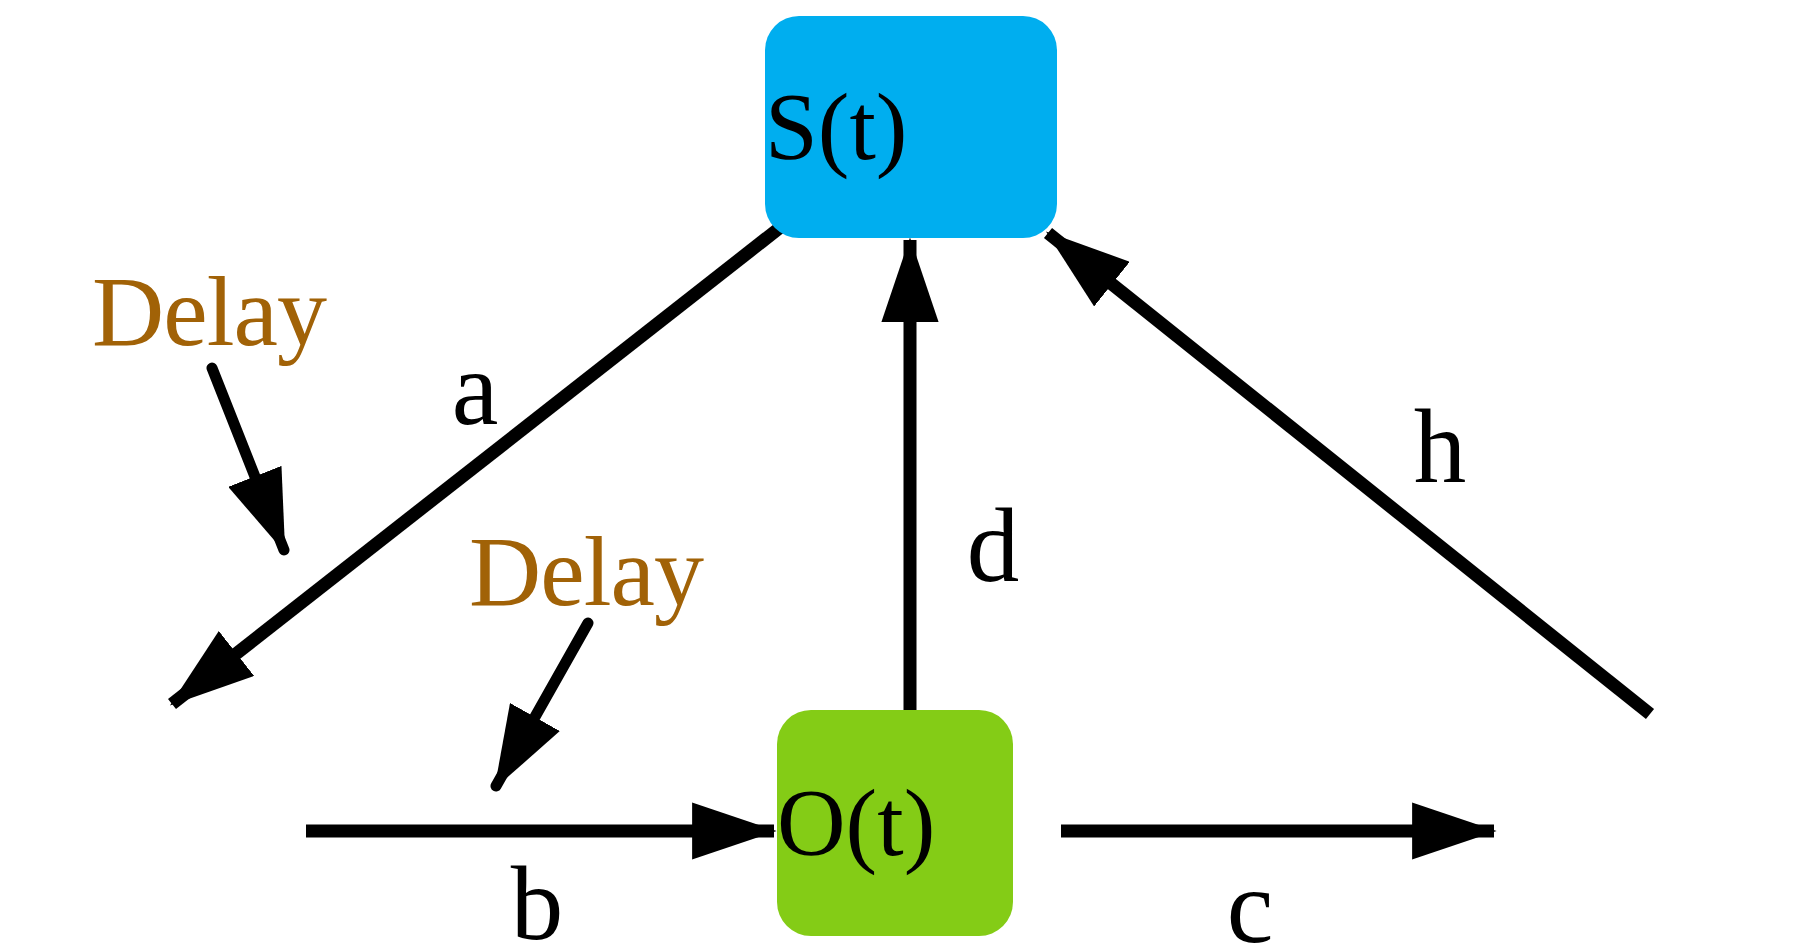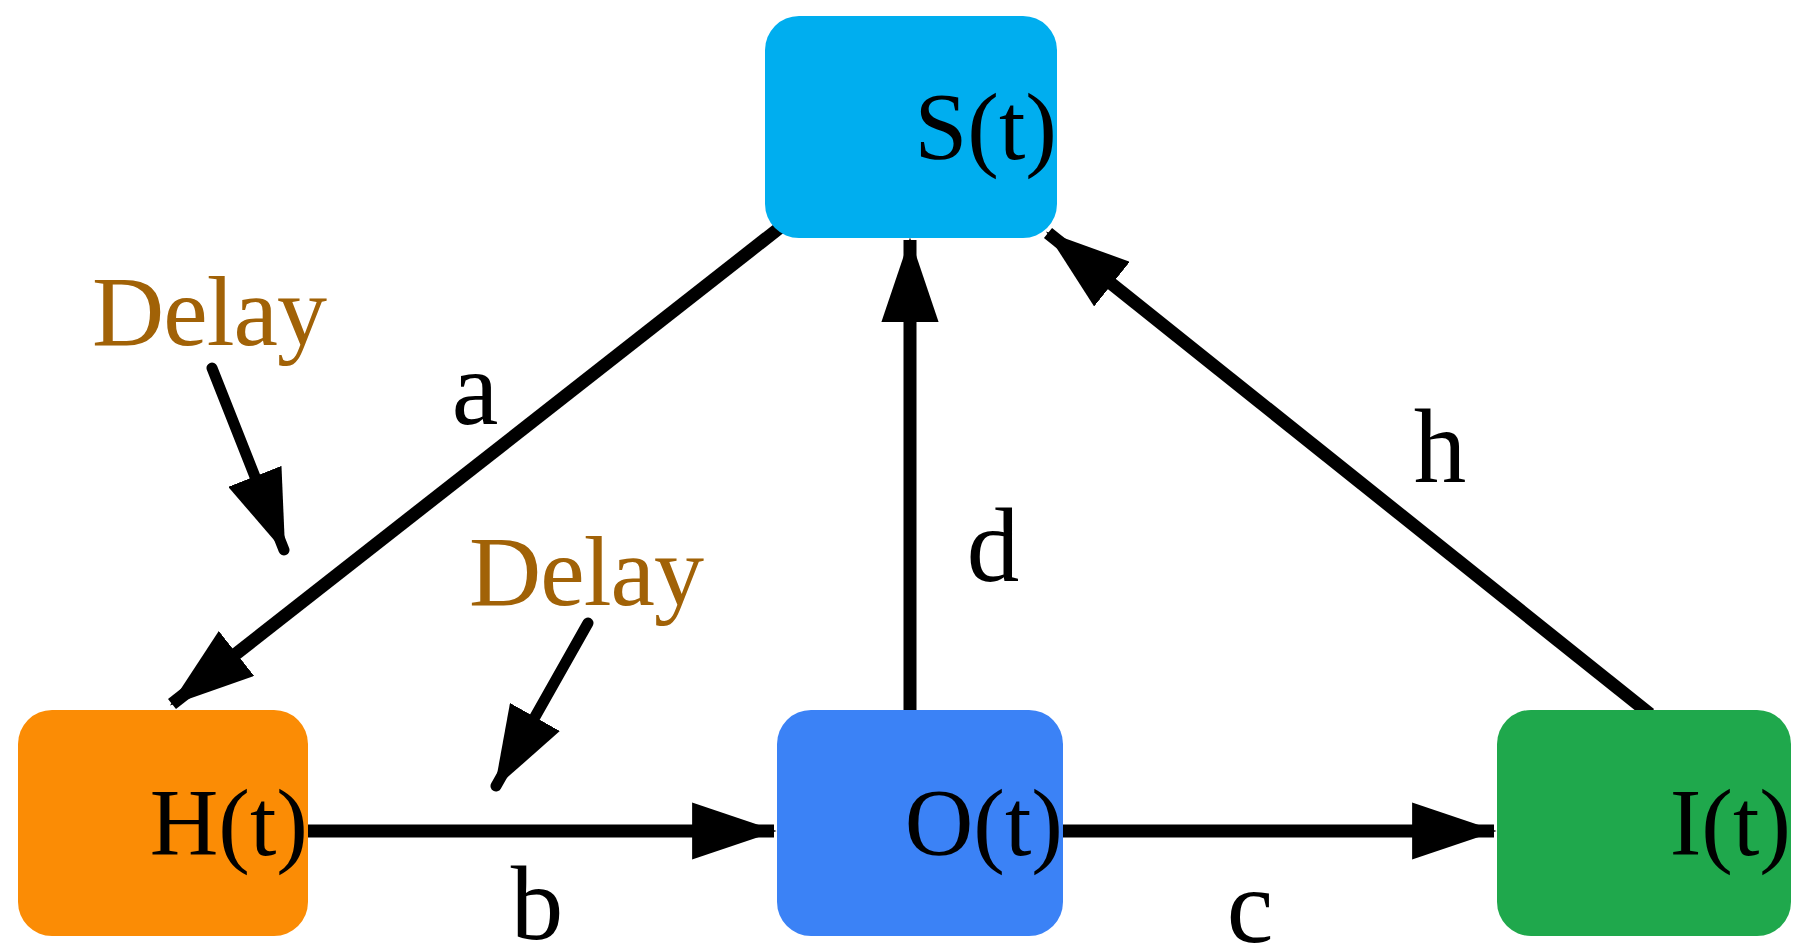--- a/index.html
+++ b/index.html
@@ -9,26 +9,26 @@
     background:#ffffff;
     overflow:hidden;
     font-family:"Liberation Serif", serif;
   }
   .edges-layer{position:absolute;left:0;top:0;width:1805px;height:951px;}
   .edge{stroke:#000000;stroke-width:13;}
   .note-arrow{stroke:#000000;stroke-width:11;stroke-linecap:round;}
   .node{
     position:absolute;
     border-radius:34px;
-    display:flex;align-items:center;justify-content:flex-end;
+    display:flex;align-items:center;justify-content:flex-start;
     font-size:95px;color:#000000;line-height:1;
   }
   .node-S{left:765px;top:16px;width:292px;height:222px;background:#00AEEF;}
   .node-H{left:18px;top:710px;width:290px;height:226px;background:#FB8C05;}
-  .node-O{left:777px;top:710px;width:286px;height:226px;background:#3b82f6;}
+  .node-O{left:777px;top:710px;width:236px;height:226px;background:#84cc16;}
   .node-I{left:1497px;top:710px;width:294px;height:226px;background:#1FA84C;}
   .edge-label{
     position:absolute;transform:translate(-50%,-50%);
     font-size:105px;color:#000000;line-height:1;white-space:nowrap;
   }
   .lbl-a{left:475px;top:388px;}
   .lbl-b{left:537px;top:903px;}
   .lbl-c{left:1250px;top:906px;}
   .lbl-d{left:993px;top:545px;}
   .lbl-h{left:1440px;top:446px;}
@@ -61,28 +61,22 @@
     <line class="edge" x1="910" y1="714" x2="910" y2="240" marker-end="url(#arw)"></line>
     <line class="edge" x1="1650" y1="714" x2="1048" y2="233" marker-end="url(#arw)"></line>
 
     <line class="note-arrow" x1="212" y1="368" x2="284" y2="550" marker-end="url(#arw-sm)"></line>
     <line class="note-arrow" x1="588" y1="623" x2="496" y2="786" marker-end="url(#arw-sm)"></line>
   </svg>
 
   <div class="node node-S">
     <span>S(t)</span>
   </div>
-  <div class="node node-H">
-    <span>H(t)</span>
-  </div>
   <div class="node node-O">
     <span>O(t)</span>
-  </div>
-  <div class="node node-I">
-    <span>I(t)</span>
   </div>
 
   <div class="edge-label lbl-a">a</div>
   <div class="edge-label lbl-b">b</div>
   <div class="edge-label lbl-c">c</div>
   <div class="edge-label lbl-d">d</div>
   <div class="edge-label lbl-h">h</div>
 
   <div class="delay-label delay-1">Delay</div>
   <div class="delay-label delay-2">Delay</div>

